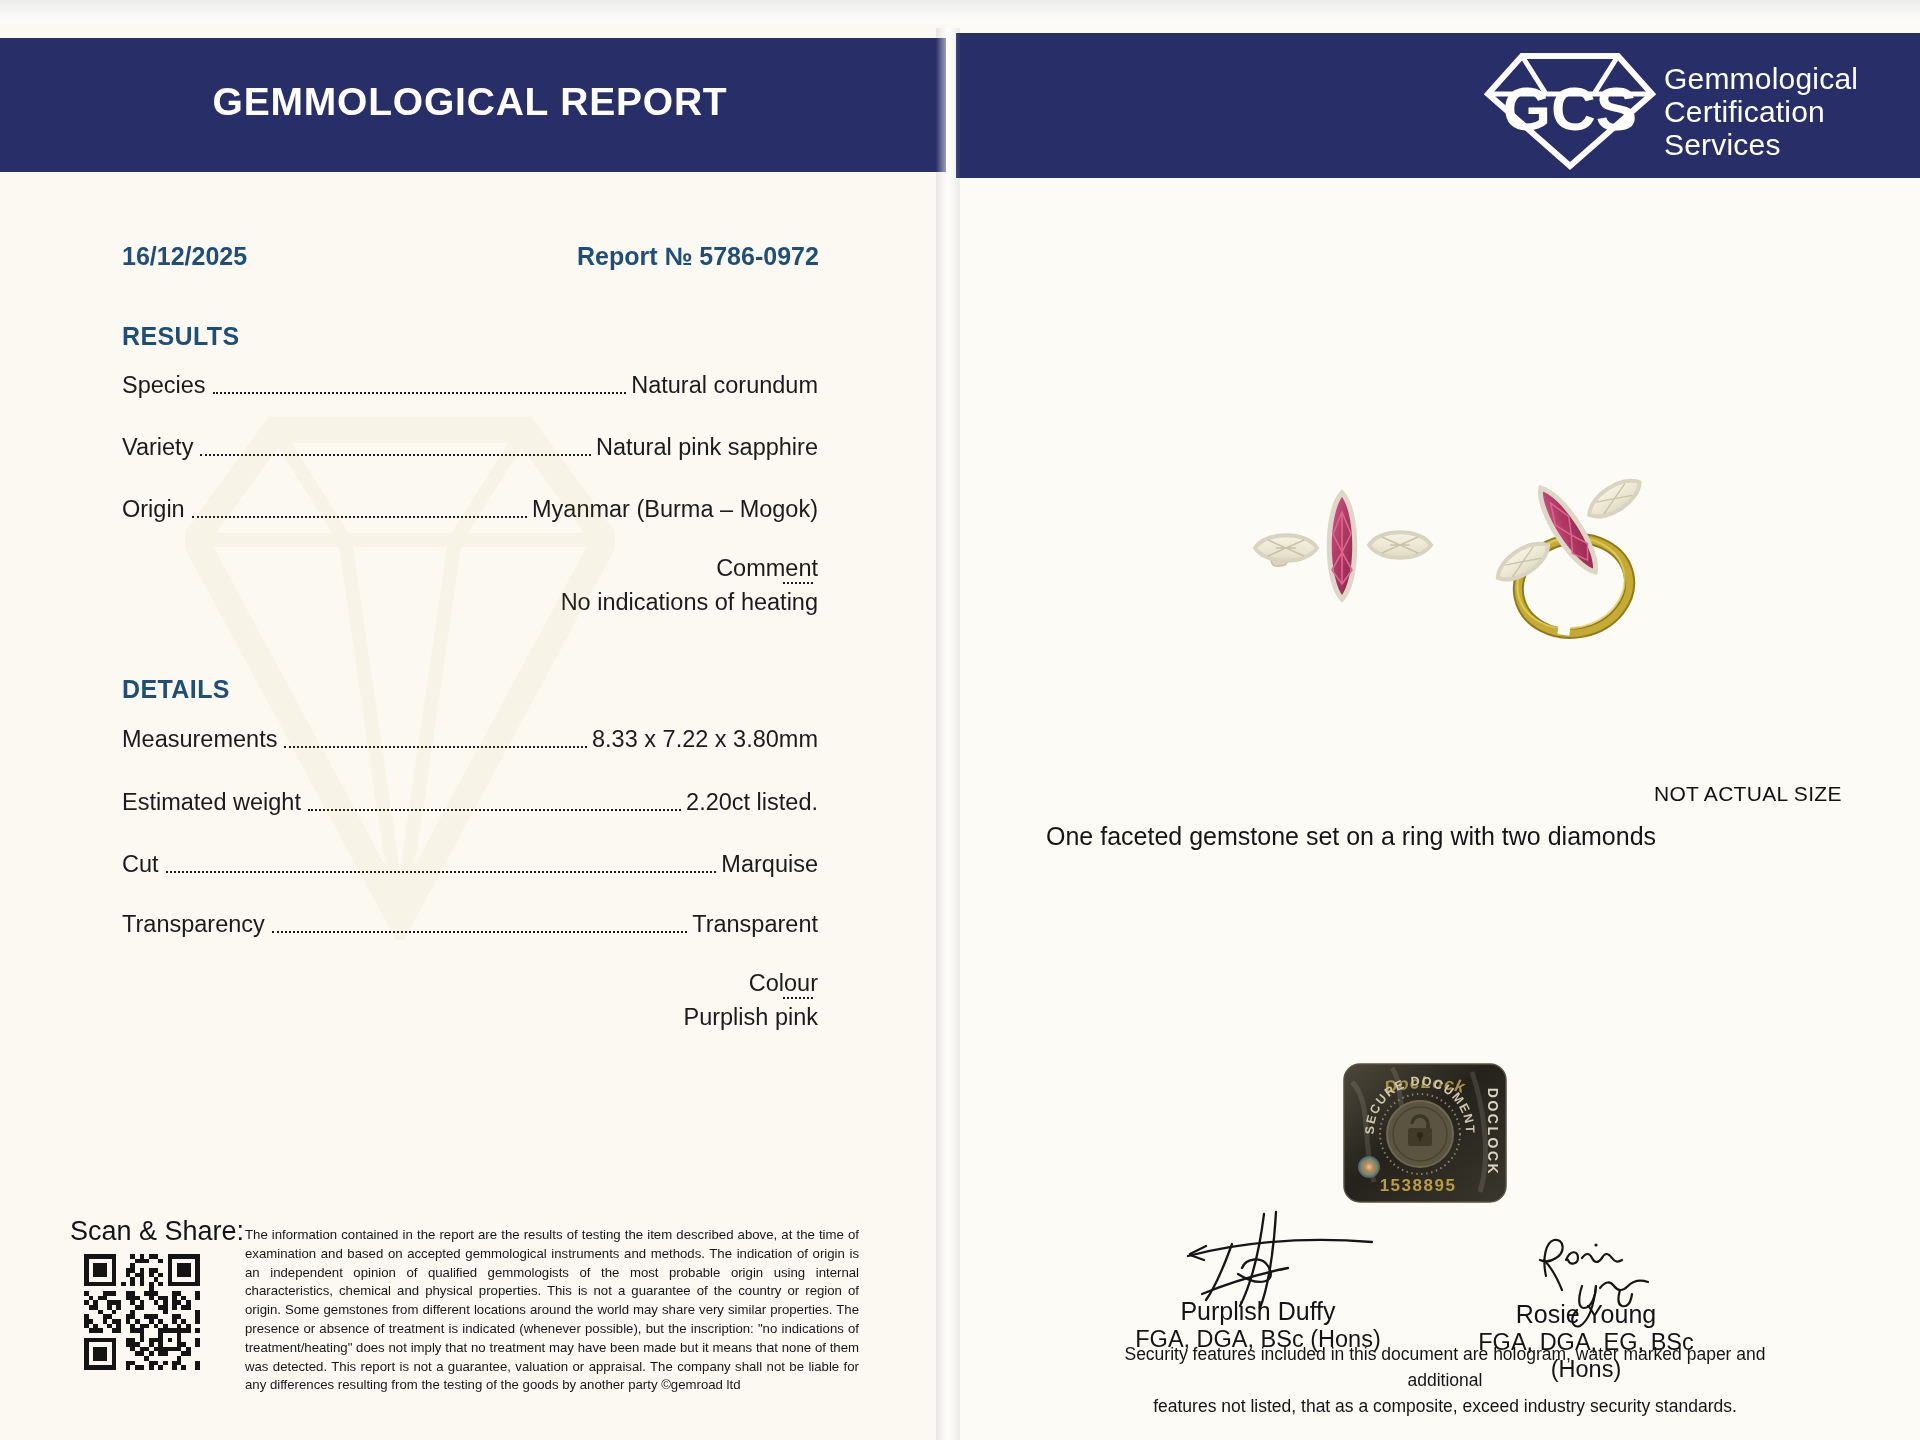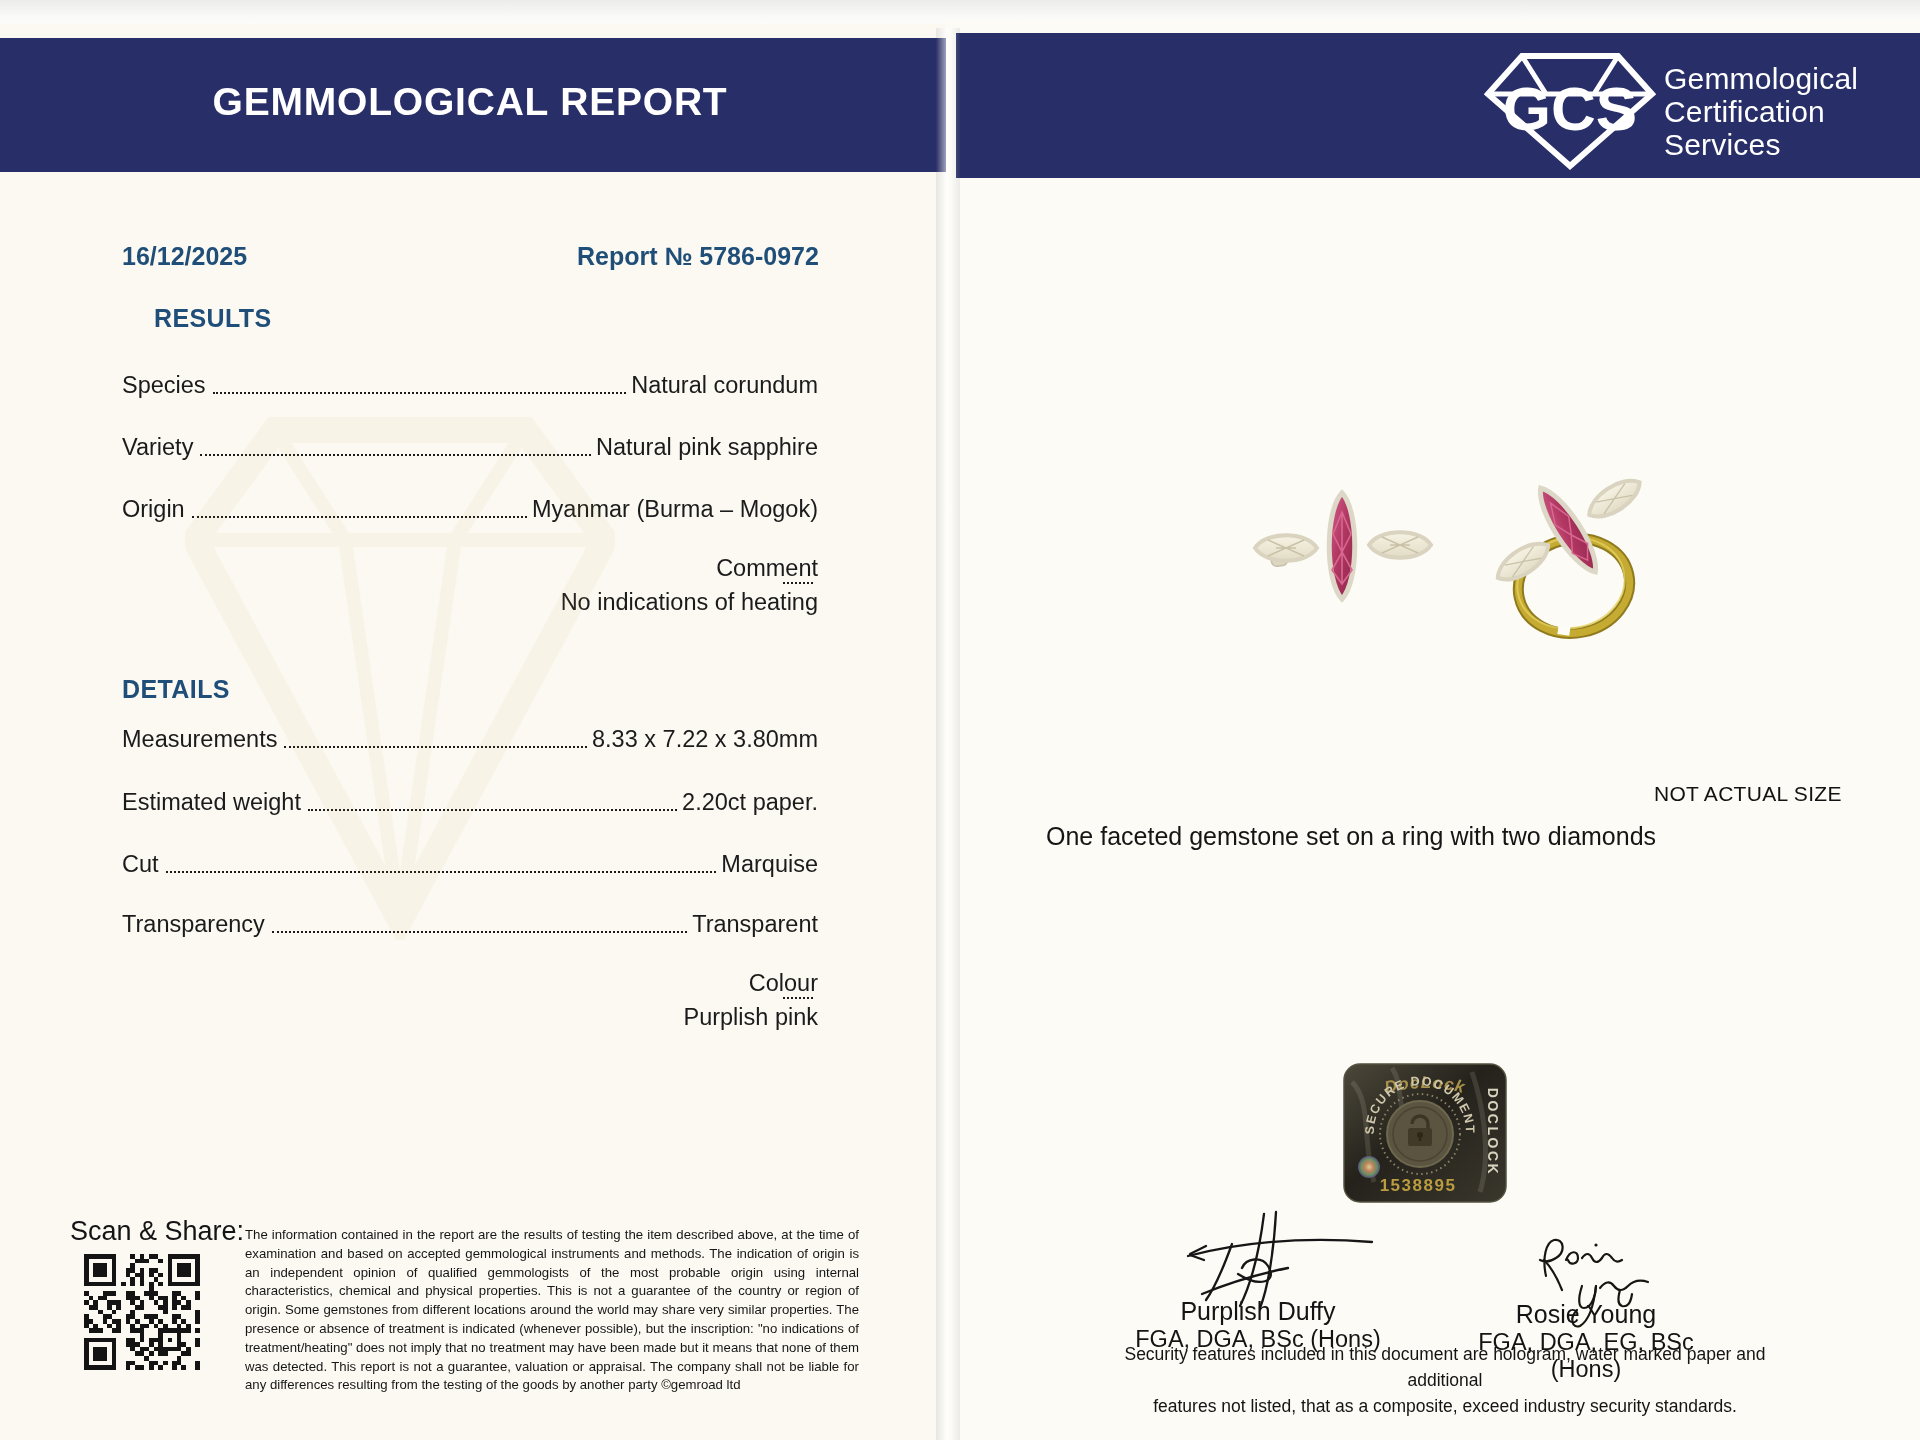--- a/index.html
+++ b/index.html
@@ -23,21 +23,21 @@
                 font-size:39px;font-weight:700;letter-spacing:0.8px;z-index:2;}
 
   .logo-text{left:1664px;top:62px;color:#fff;font-size:30px;line-height:33px;letter-spacing:0.2px;z-index:2;}
 
   
   .blue{color:#1f4e79;}
   .date{left:122px;top:242px;font-size:25px;font-weight:600;}
   .repno{left:577px;top:242px;font-size:25px;font-weight:600;}
 
   .sec-h{left:122px;font-size:25px;font-weight:700;letter-spacing:0.4px;}
-  .h-results{top:304px;margin-left:32px;}
+  .h-results{top:322px;}
   .h-details{top:675px;}
 
   .kv{left:122px;width:696px;height:30px;display:flex;align-items:flex-end;
       font-size:23.5px;color:#1b1b1b;}
   .kv .lead{flex:1;border-bottom:2.6px dotted #1b1b1b;margin:0 5px 5px 7px;min-width:30px;}
   .kv .lab,.kv .val{white-space:nowrap;}
 
   
   .scan-share{left:70px;top:1216px;font-size:27px;color:#141414;}
   .qr{left:84px;top:1254px;width:116px;height:116px;}
@@ -114,21 +114,21 @@
 
   <div class="abs sec-h h-details blue">DETAILS</div>
   <div class="abs kv" style="top:723px;">
     <span class="lab">Measurements</span>
     <span class="lead"></span>
     <span class="val">8.33 x 7.22 x 3.80mm</span>
   </div>
   <div class="abs kv" style="top:786px;">
     <span class="lab">Estimated weight</span>
     <span class="lead"></span>
-    <span class="val">2.20ct paper.</span>
+    <span class="val">2.20ct listed.</span>
   </div>
   <div class="abs kv" style="top:848px;">
     <span class="lab">Cut</span>
     <span class="lead"></span>
     <span class="val">Marquise</span>
   </div>
   <div class="abs kv" style="top:908px;">
     <span class="lab">Transparency</span>
     <span class="lead"></span>
     <span class="val">Transparent</span>

